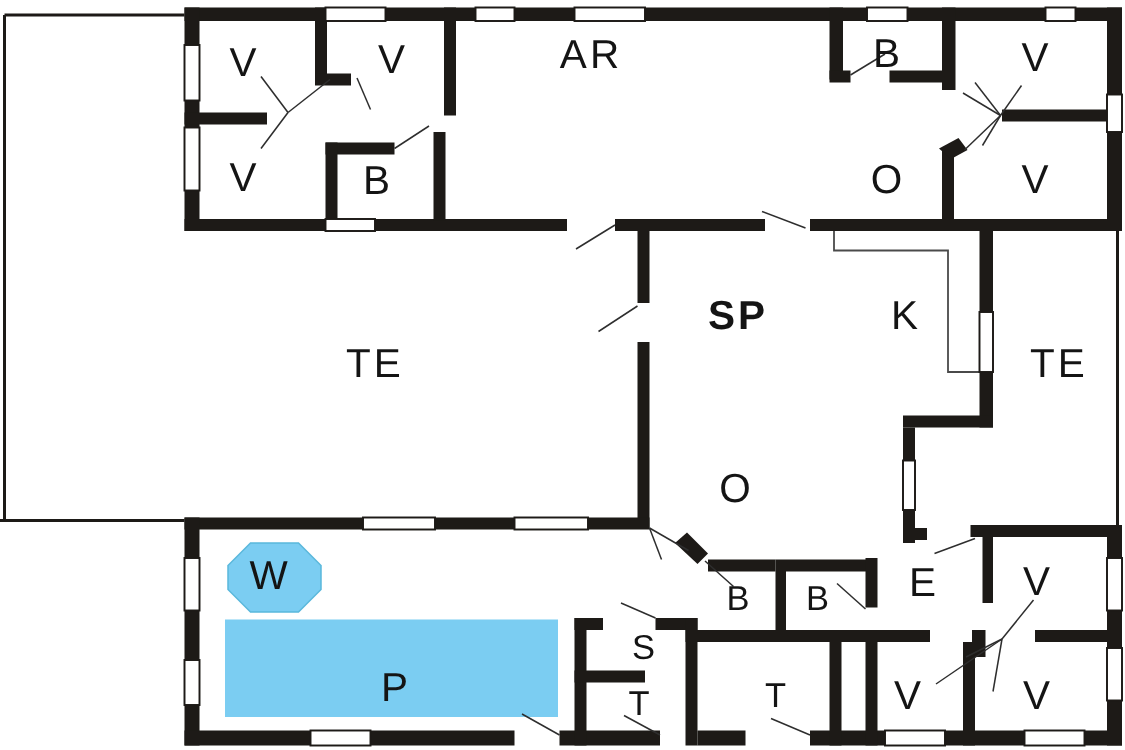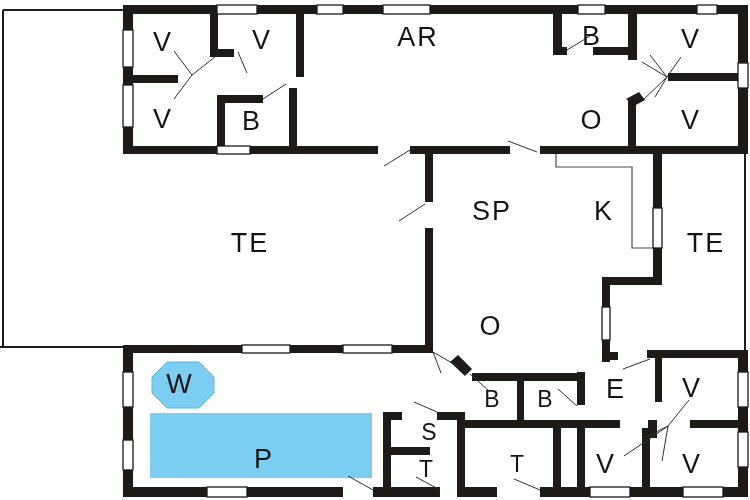--- a/index.html
+++ b/index.html
@@ -149,29 +149,29 @@
       <line class="door" x1="668" y1="426" x2="644" y2="438"></line>
       <line class="door" x1="440" y1="490" x2="416" y2="477"></line>
       <line class="door" x1="540" y1="490" x2="514" y2="479"></line>
       <line class="door" x1="373" y1="490" x2="348" y2="476"></line>
     </g>
   </svg>
 
   <div>
     <span class="lbl" style="left: 163px; top: 42px;">V</span>
     <span class="lbl" style="left: 262px; top: 40px;">V</span>
-    <span class="lbl" style="left: 418px; top: 37px;">AR</span>
+    <span class="lbl" style="left: 394px; top: 37px;">AR</span>
     <span class="lbl" style="left: 592px; top: 36px;">B</span>
     <span class="lbl" style="left: 691px; top: 39px;">V</span>
     <span class="lbl" style="left: 163px; top: 119px;">V</span>
     <span class="lbl" style="left: 252px; top: 121px;">B</span>
     <span class="lbl" style="left: 592px; top: 120px;">O</span>
     <span class="lbl" style="left: 691px; top: 120px;">V</span>
     <span class="lbl" style="left: 250px; top: 243px;">TE</span>
-    <span class="lbl" style="left: 492px; top: 211px;">SP</span>
+    <span class="lbl" style="left: 492px; top: 211px; font-weight: bold;">SP</span>
     <span class="lbl" style="left: 604px; top: 211px;">K</span>
     <span class="lbl" style="left: 706px; top: 243px;">TE</span>
     <span class="lbl" style="left: 491px; top: 326px;">O</span>
     <span class="lbl" style="left: 180px; top: 384px;">W</span>
     <span class="lbl" style="left: 264px; top: 459px;">P</span>
     <span class="lbl lbl-sm" style="left: 493px; top: 399px;">B</span>
     <span class="lbl lbl-sm" style="left: 546px; top: 399px;">B</span>
     <span class="lbl lbl-sm" style="left: 430px; top: 432px;">S</span>
     <span class="lbl lbl-sm" style="left: 427px; top: 469px;">T</span>
     <span class="lbl lbl-sm" style="left: 518px; top: 464px;">T</span>

